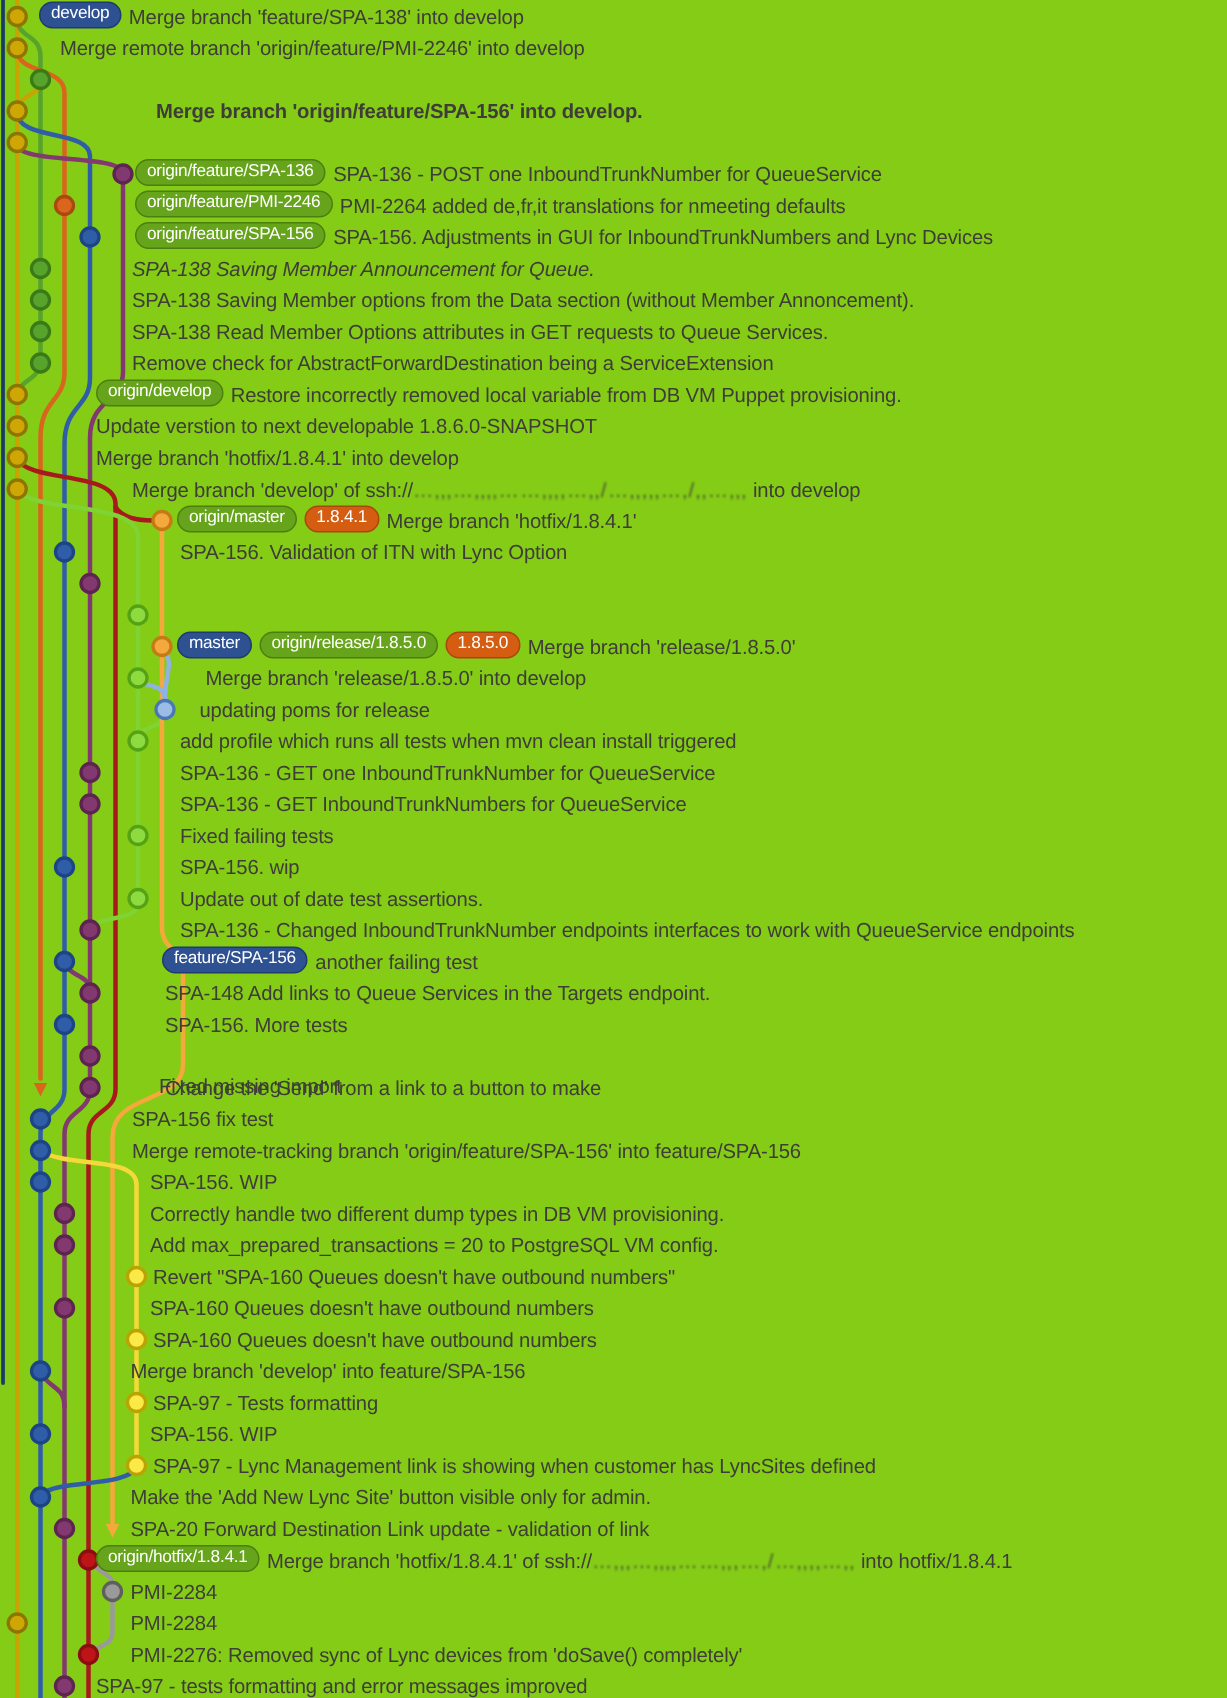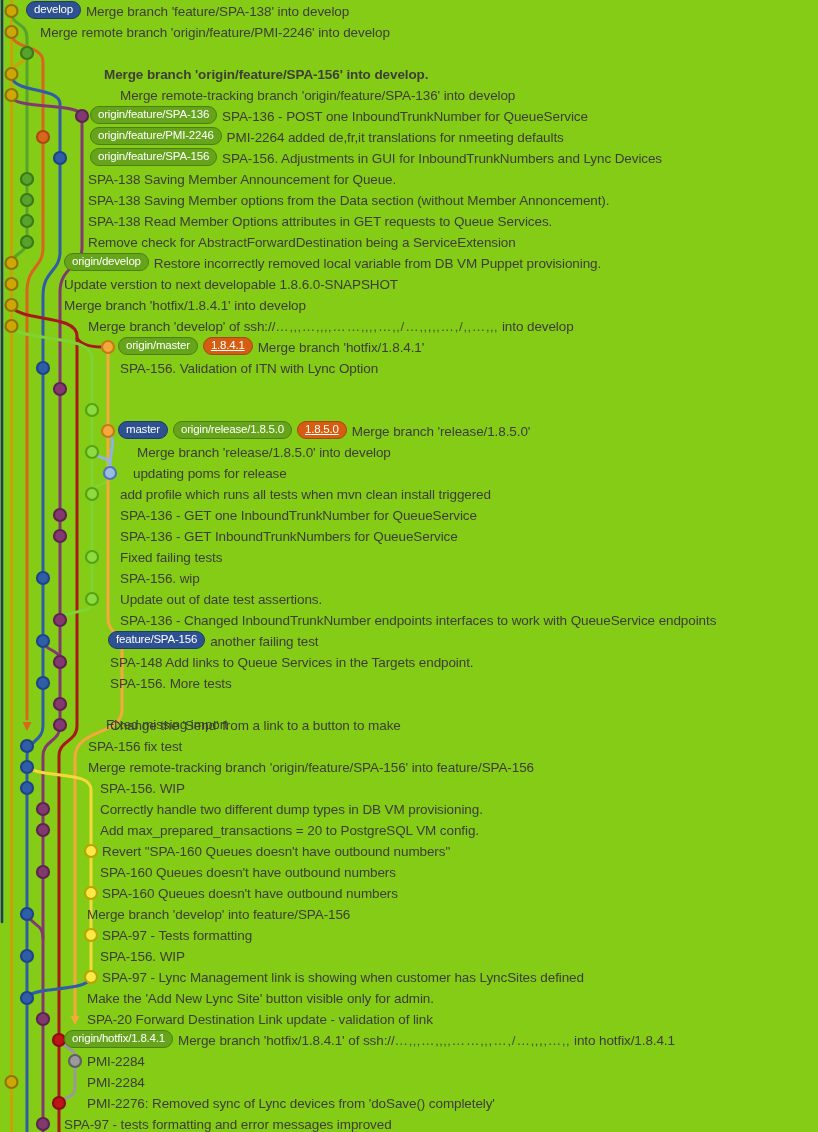--- a/index.html
+++ b/index.html
@@ -7,21 +7,21 @@
          font-family:"Liberation Sans",sans-serif;}
   #graph-svg{position:absolute;left:0;top:0;z-index:1;}
   #rows{position:absolute;left:0;top:0;width:818px;height:1132px;z-index:2;}
   .row{position:absolute;height:21px;line-height:21px;white-space:nowrap;font-size:13.5px;
        color:var(--text-color,#3e3d38);letter-spacing:-0.1px;}
   .badge{display:inline-block;vertical-align:middle;position:relative;top:-1px;
          font-size:11.5px;line-height:13px;color:#fff;padding:1px 7px 2px 7px;
          border-radius:9px;margin-right:5px;letter-spacing:-0.2px;}
   .badge.local{background:var(--badge-local-bg,#2d5191);border:1px solid var(--badge-local-border,#1e3a6e);}
   .badge.remote{background:var(--badge-remote-bg,#66a41c);border:1px solid var(--badge-remote-border,#4c7f10);}
-  .badge.tag{background:var(--badge-tag-bg,#d45d11);border:1px solid var(--badge-tag-border,#a8470c);text-decoration:underline;}
+  .badge.tag{background:var(--badge-tag-bg,#d45d11);border:1px solid var(--badge-tag-border,#a8470c);}
   .msg{vertical-align:middle;}
   .obscured{display:inline-block;vertical-align:baseline;filter:blur(0.6px);opacity:.85;
             letter-spacing:1px;}
 </style>
 </head>
 <body>
 
 <div id="stage">
   <svg id="graph-svg" width="150" height="1132" viewBox="0 0 150 1132">
       <path d="M2,0 V922" fill="none" stroke="#1c3a66" stroke-width="2.5" stroke-linecap="round"></path>
@@ -97,25 +97,24 @@
       <circle cx="59" cy="1040" r="6" fill="#bc1417" stroke="#8c0d10" stroke-width="2.2"></circle>
       <circle cx="75" cy="1061" r="6" fill="#9a9a9a" stroke="#5f5f5f" stroke-width="2.2"></circle>
       <circle cx="11.5" cy="1082" r="6" fill="#cfa704" stroke="#8e7403" stroke-width="2.2"></circle>
       <circle cx="59" cy="1103" r="6" fill="#bc1417" stroke="#8c0d10" stroke-width="2.2"></circle>
       <circle cx="43" cy="1124" r="6" fill="#82396f" stroke="#5e2450" stroke-width="2.2"></circle>
     </svg>
   <div id="rows">
       <div class="row" style="top: 0px; left: 26px;"><span class="badge local">develop</span><span class="msg">Merge branch 'feature/SPA-138' into develop</span></div>
       <div class="row" style="top: 21px; left: 40px;"><span class="msg">Merge remote branch 'origin/feature/PMI-2246' into develop</span></div>
       <div class="row" style="top: 63px; left: 104px; font-weight: bold;"><span class="msg">Merge branch 'origin/feature/SPA-156' into develop.</span></div>
-      <div class="row" style="top: 84px; left: 120px;"><span class="msg">Merge remote-tracking branch 'origin/feature/SPA-136' into develop</span></div>
       <div class="row" style="top: 105px; left: 90px;"><span class="badge remote">origin/feature/SPA-136</span><span class="msg">SPA-136 - POST one InboundTrunkNumber for QueueService</span></div>
       <div class="row" style="top: 126px; left: 90px;"><span class="badge remote">origin/feature/PMI-2246</span><span class="msg">PMI-2264 added de,fr,it translations for nmeeting defaults</span></div>
       <div class="row" style="top: 147px; left: 90px;"><span class="badge remote">origin/feature/SPA-156</span><span class="msg">SPA-156. Adjustments in GUI for InboundTrunkNumbers and Lync Devices</span></div>
-      <div class="row" style="top: 168px; left: 88px;"><span class="msg">SPA-138 Saving Member Announcement for Queue.</span></div>
+      <div class="row" style="top: 168px; left: 88px; font-style: italic;"><span class="msg">SPA-138 Saving Member Announcement for Queue.</span></div>
       <div class="row" style="top: 189px; left: 88px;"><span class="msg">SPA-138 Saving Member options from the Data section (without Member Annoncement).</span></div>
       <div class="row" style="top: 210px; left: 88px;"><span class="msg">SPA-138 Read Member Options attributes in GET requests to Queue Services.</span></div>
       <div class="row" style="top: 231px; left: 88px;"><span class="msg">Remove check for AbstractForwardDestination being a ServiceExtension</span></div>
       <div class="row" style="top: 252px; left: 64px;"><span class="badge remote">origin/develop</span><span class="msg">Restore incorrectly removed local variable from DB VM Puppet provisioning.</span></div>
       <div class="row" style="top: 273px; left: 64px;"><span class="msg">Update verstion to next developable 1.8.6.0-SNAPSHOT</span></div>
       <div class="row" style="top: 294px; left: 64px;"><span class="msg">Merge branch 'hotfix/1.8.4.1' into develop</span></div>
       <div class="row" style="top: 315px; left: 88px;"><span class="msg"><span>Merge branch 'develop' of ssh://</span><span class="obscured">…‚‚‚…‚‚‚‚……‚‚‚,…‚‚/…‚‚,‚‚…‚/‚‚…‚‚‚</span><span> into develop</span></span></div>
       <div class="row" style="top: 336px; left: 118px;"><span class="badge remote">origin/master</span><span class="badge tag">1.8.4.1</span><span class="msg">Merge branch 'hotfix/1.8.4.1'</span></div>
       <div class="row" style="top: 357px; left: 120px;"><span class="msg">SPA-156. Validation of ITN with Lync Option</span></div>
       <div class="row" style="top: 420px; left: 118px;"><span class="badge local">master</span><span class="badge remote">origin/release/1.8.5.0</span><span class="badge tag">1.8.5.0</span><span class="msg">Merge branch 'release/1.8.5.0'</span></div>

